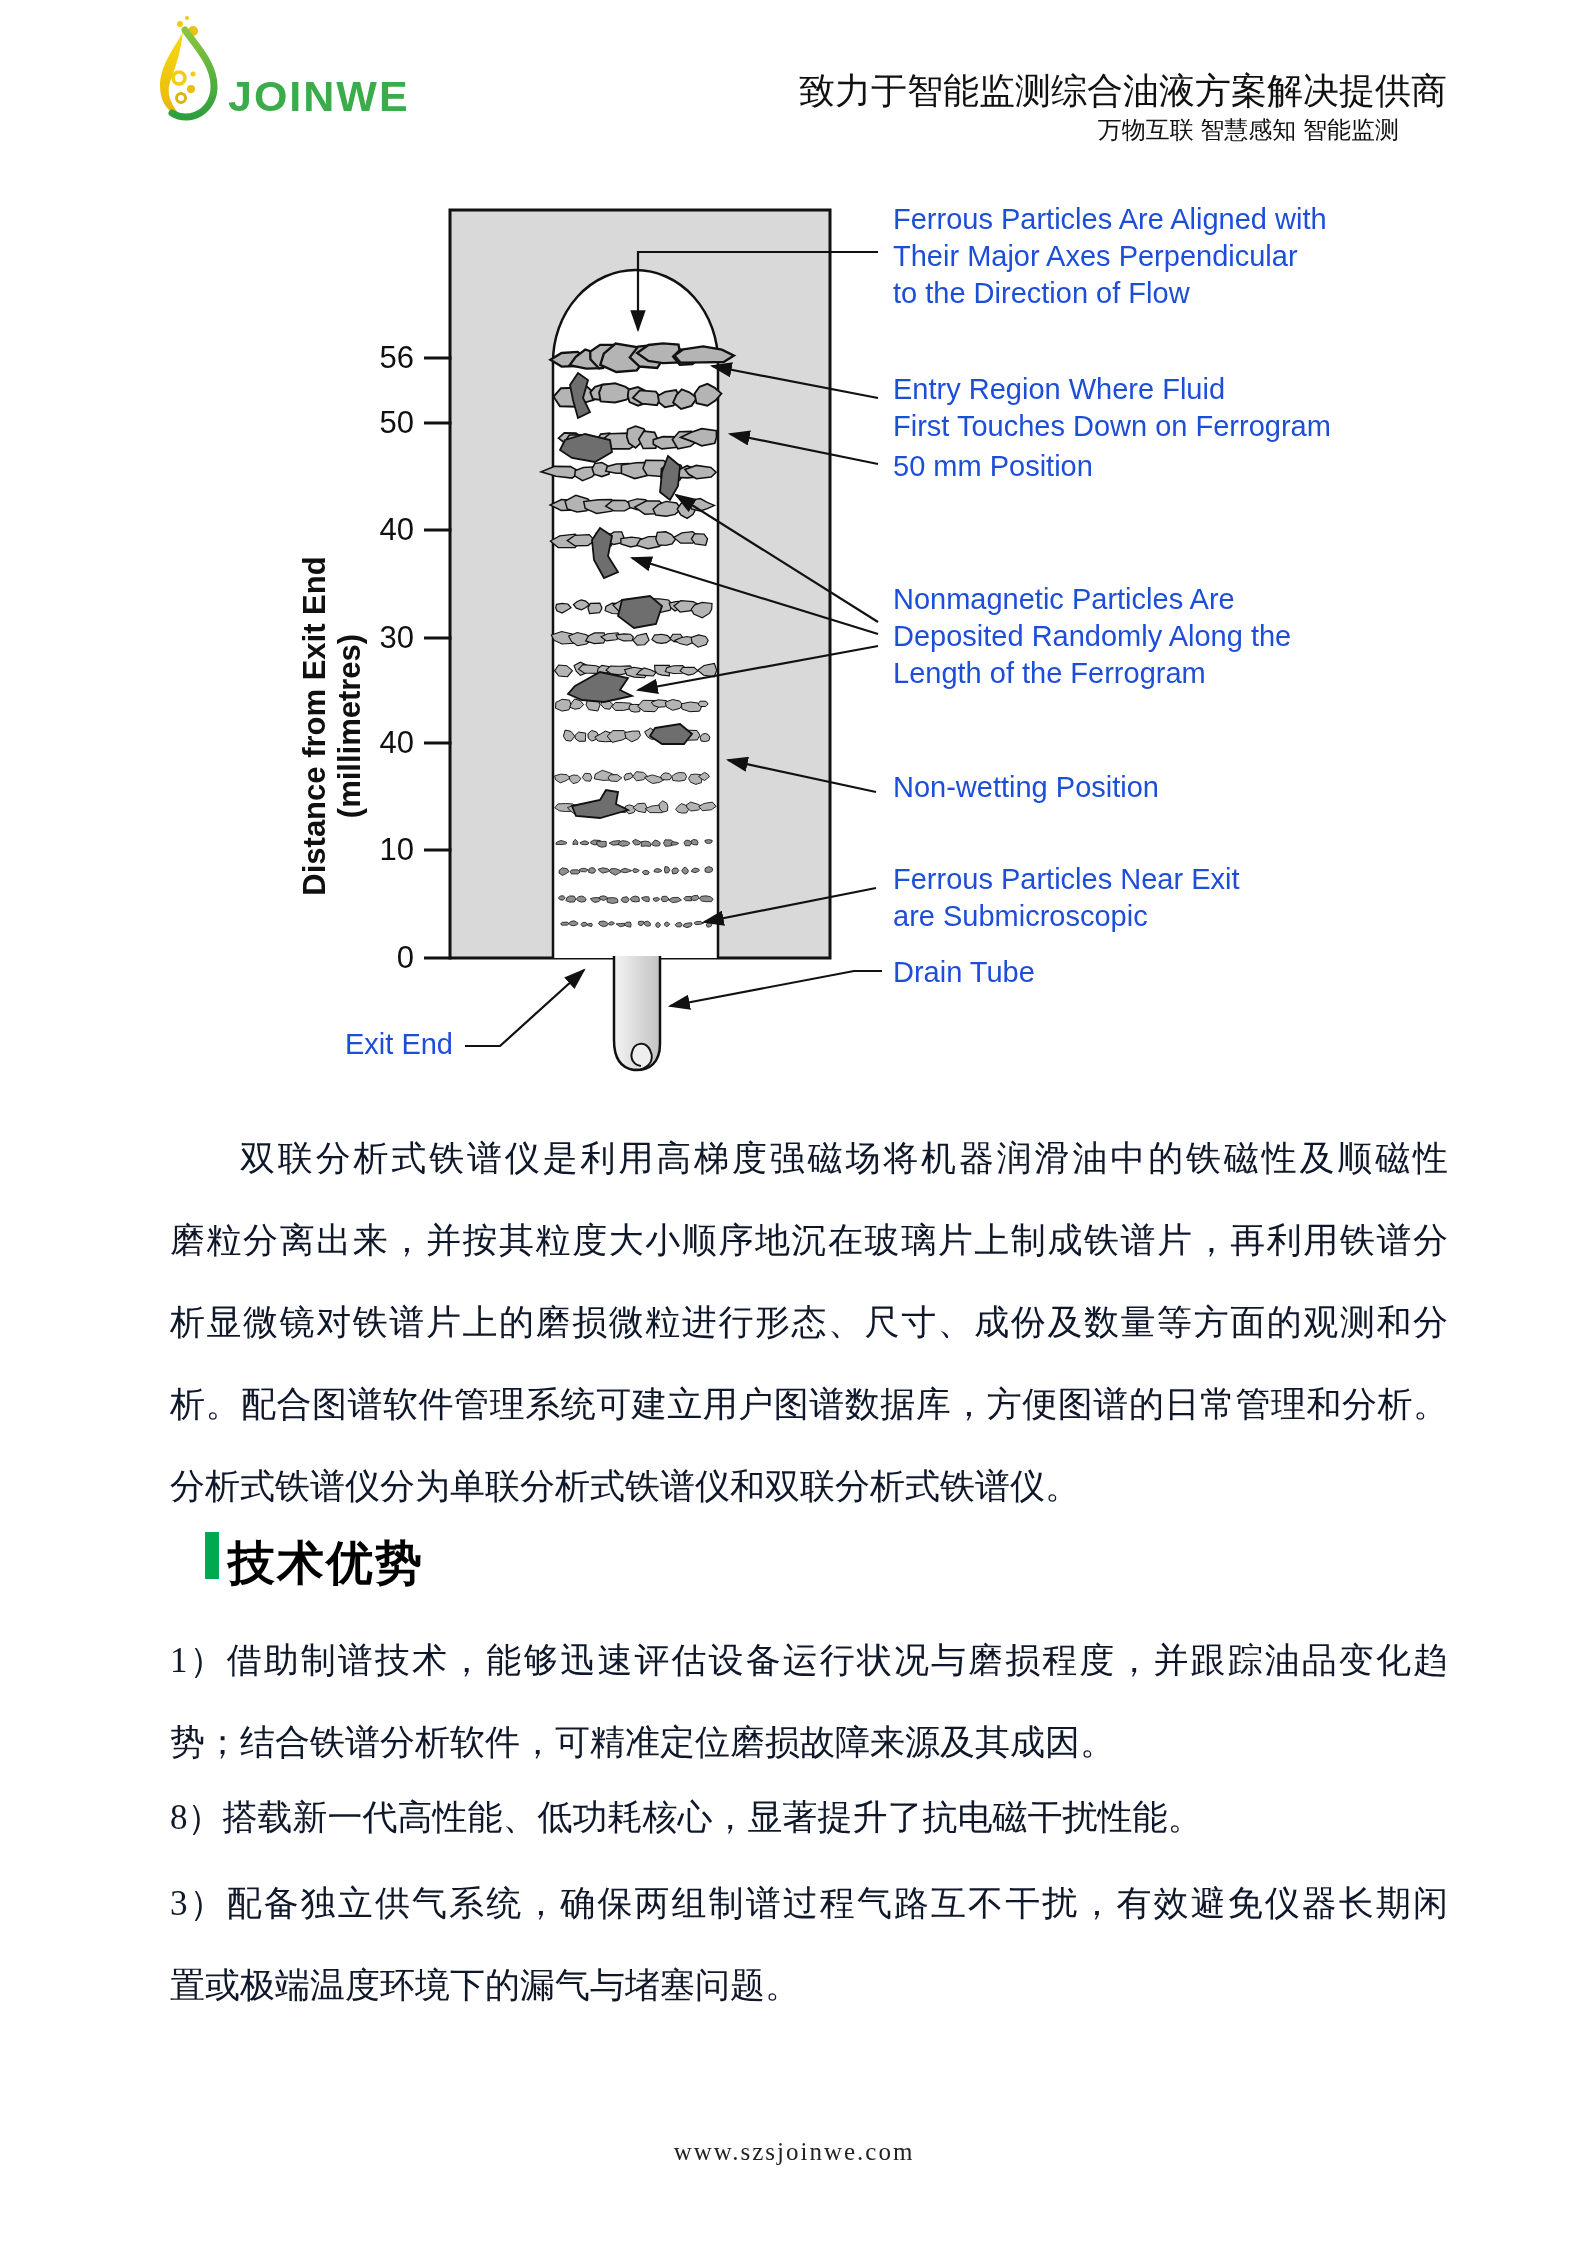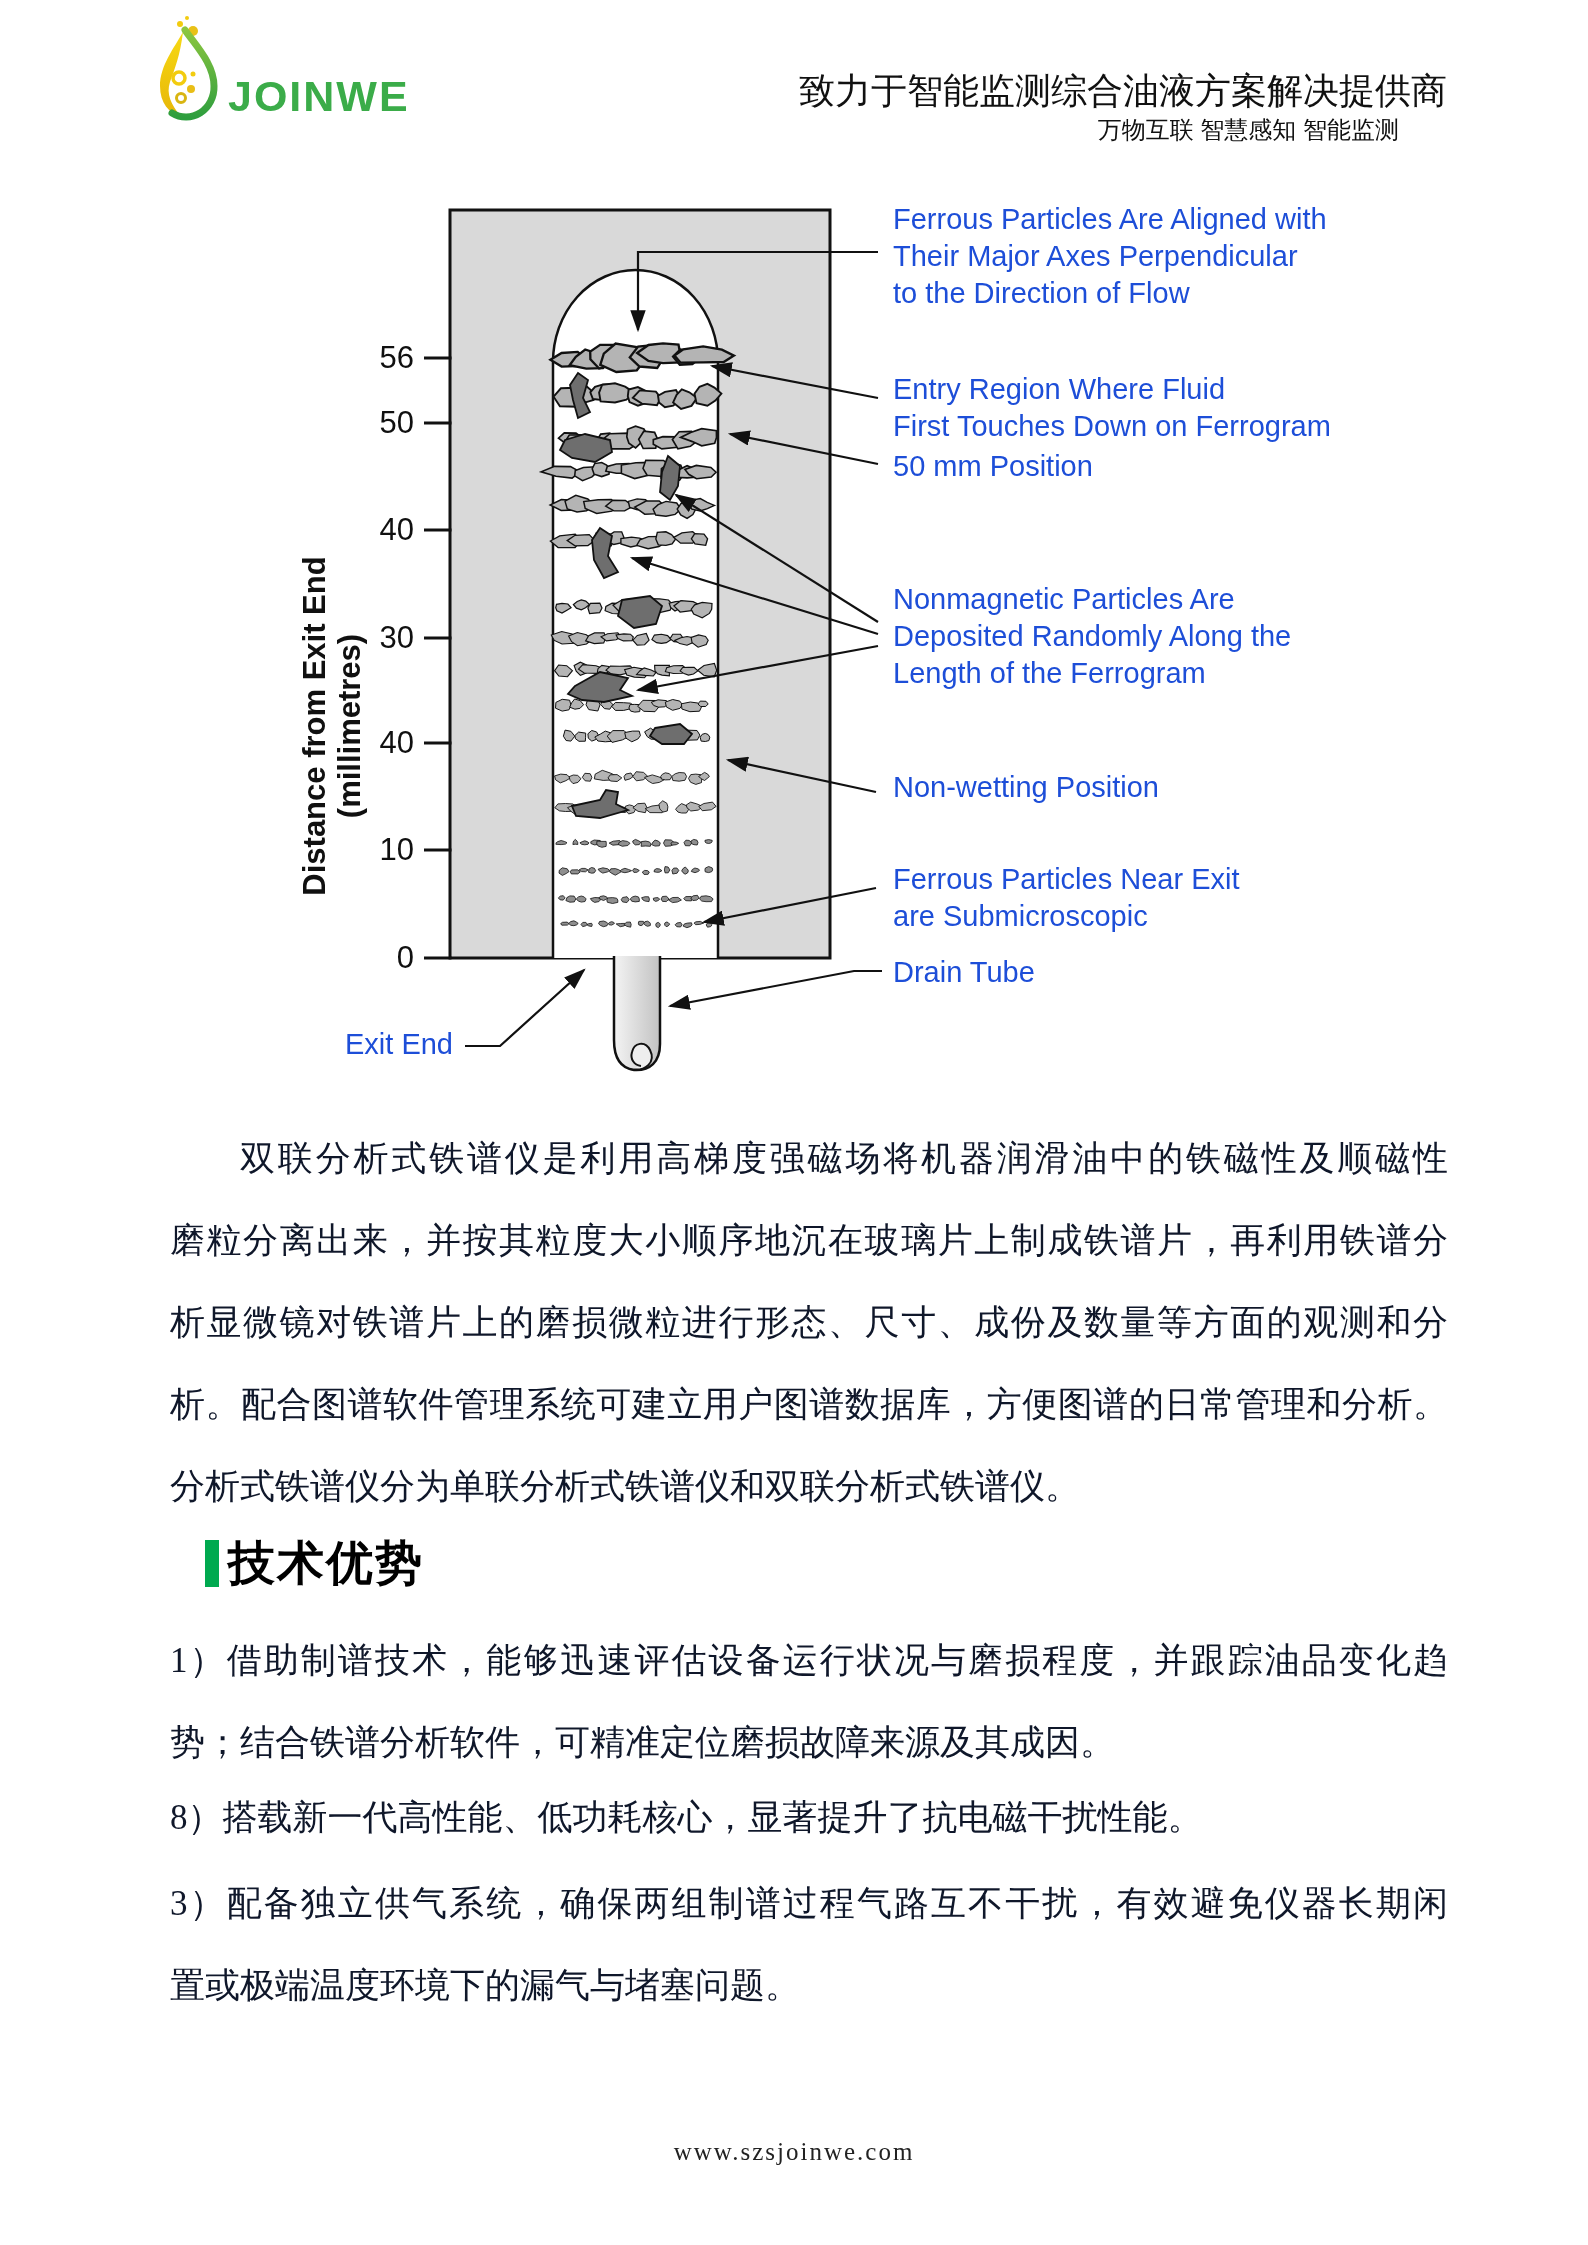--- a/index.html
+++ b/index.html
@@ -25,21 +25,21 @@
               text-align:center;font-weight:bold;color:#101010;
               font-size:31px;line-height:35px;}
 
   
   .cnblock{position:absolute;left:170px;width:1278px;color:#0f172a;
            font-family:"Liberation Serif","DejaVu Serif",serif;font-size:35px;}
   .cnline{height:82px;line-height:82px;white-space:nowrap;}
   .flush{white-space:normal;text-align:justify;text-align-last:justify;height:82px;line-height:82px;}
   .indent{padding-left:70px;}
 
-  .sec-head{position:absolute;left:205px;top:1532px;display:flex;align-items:center;}
+  .sec-head{position:absolute;left:205px;top:1532px;display:flex;}
   .sec-bar{width:14px;height:47px;background:#00a94f;margin-right:9px;}
   .sec-title{font-family:"Liberation Serif","DejaVu Serif",serif;font-weight:bold;
              font-size:47px;color:#000;letter-spacing:2px;}
 
   .footer{position:absolute;left:0;right:0;top:2138px;text-align:center;
           font-family:"Liberation Serif","DejaVu Serif",serif;font-size:25px;
           letter-spacing:2px;color:#222;}
 </style>
 </head>
 <body>

